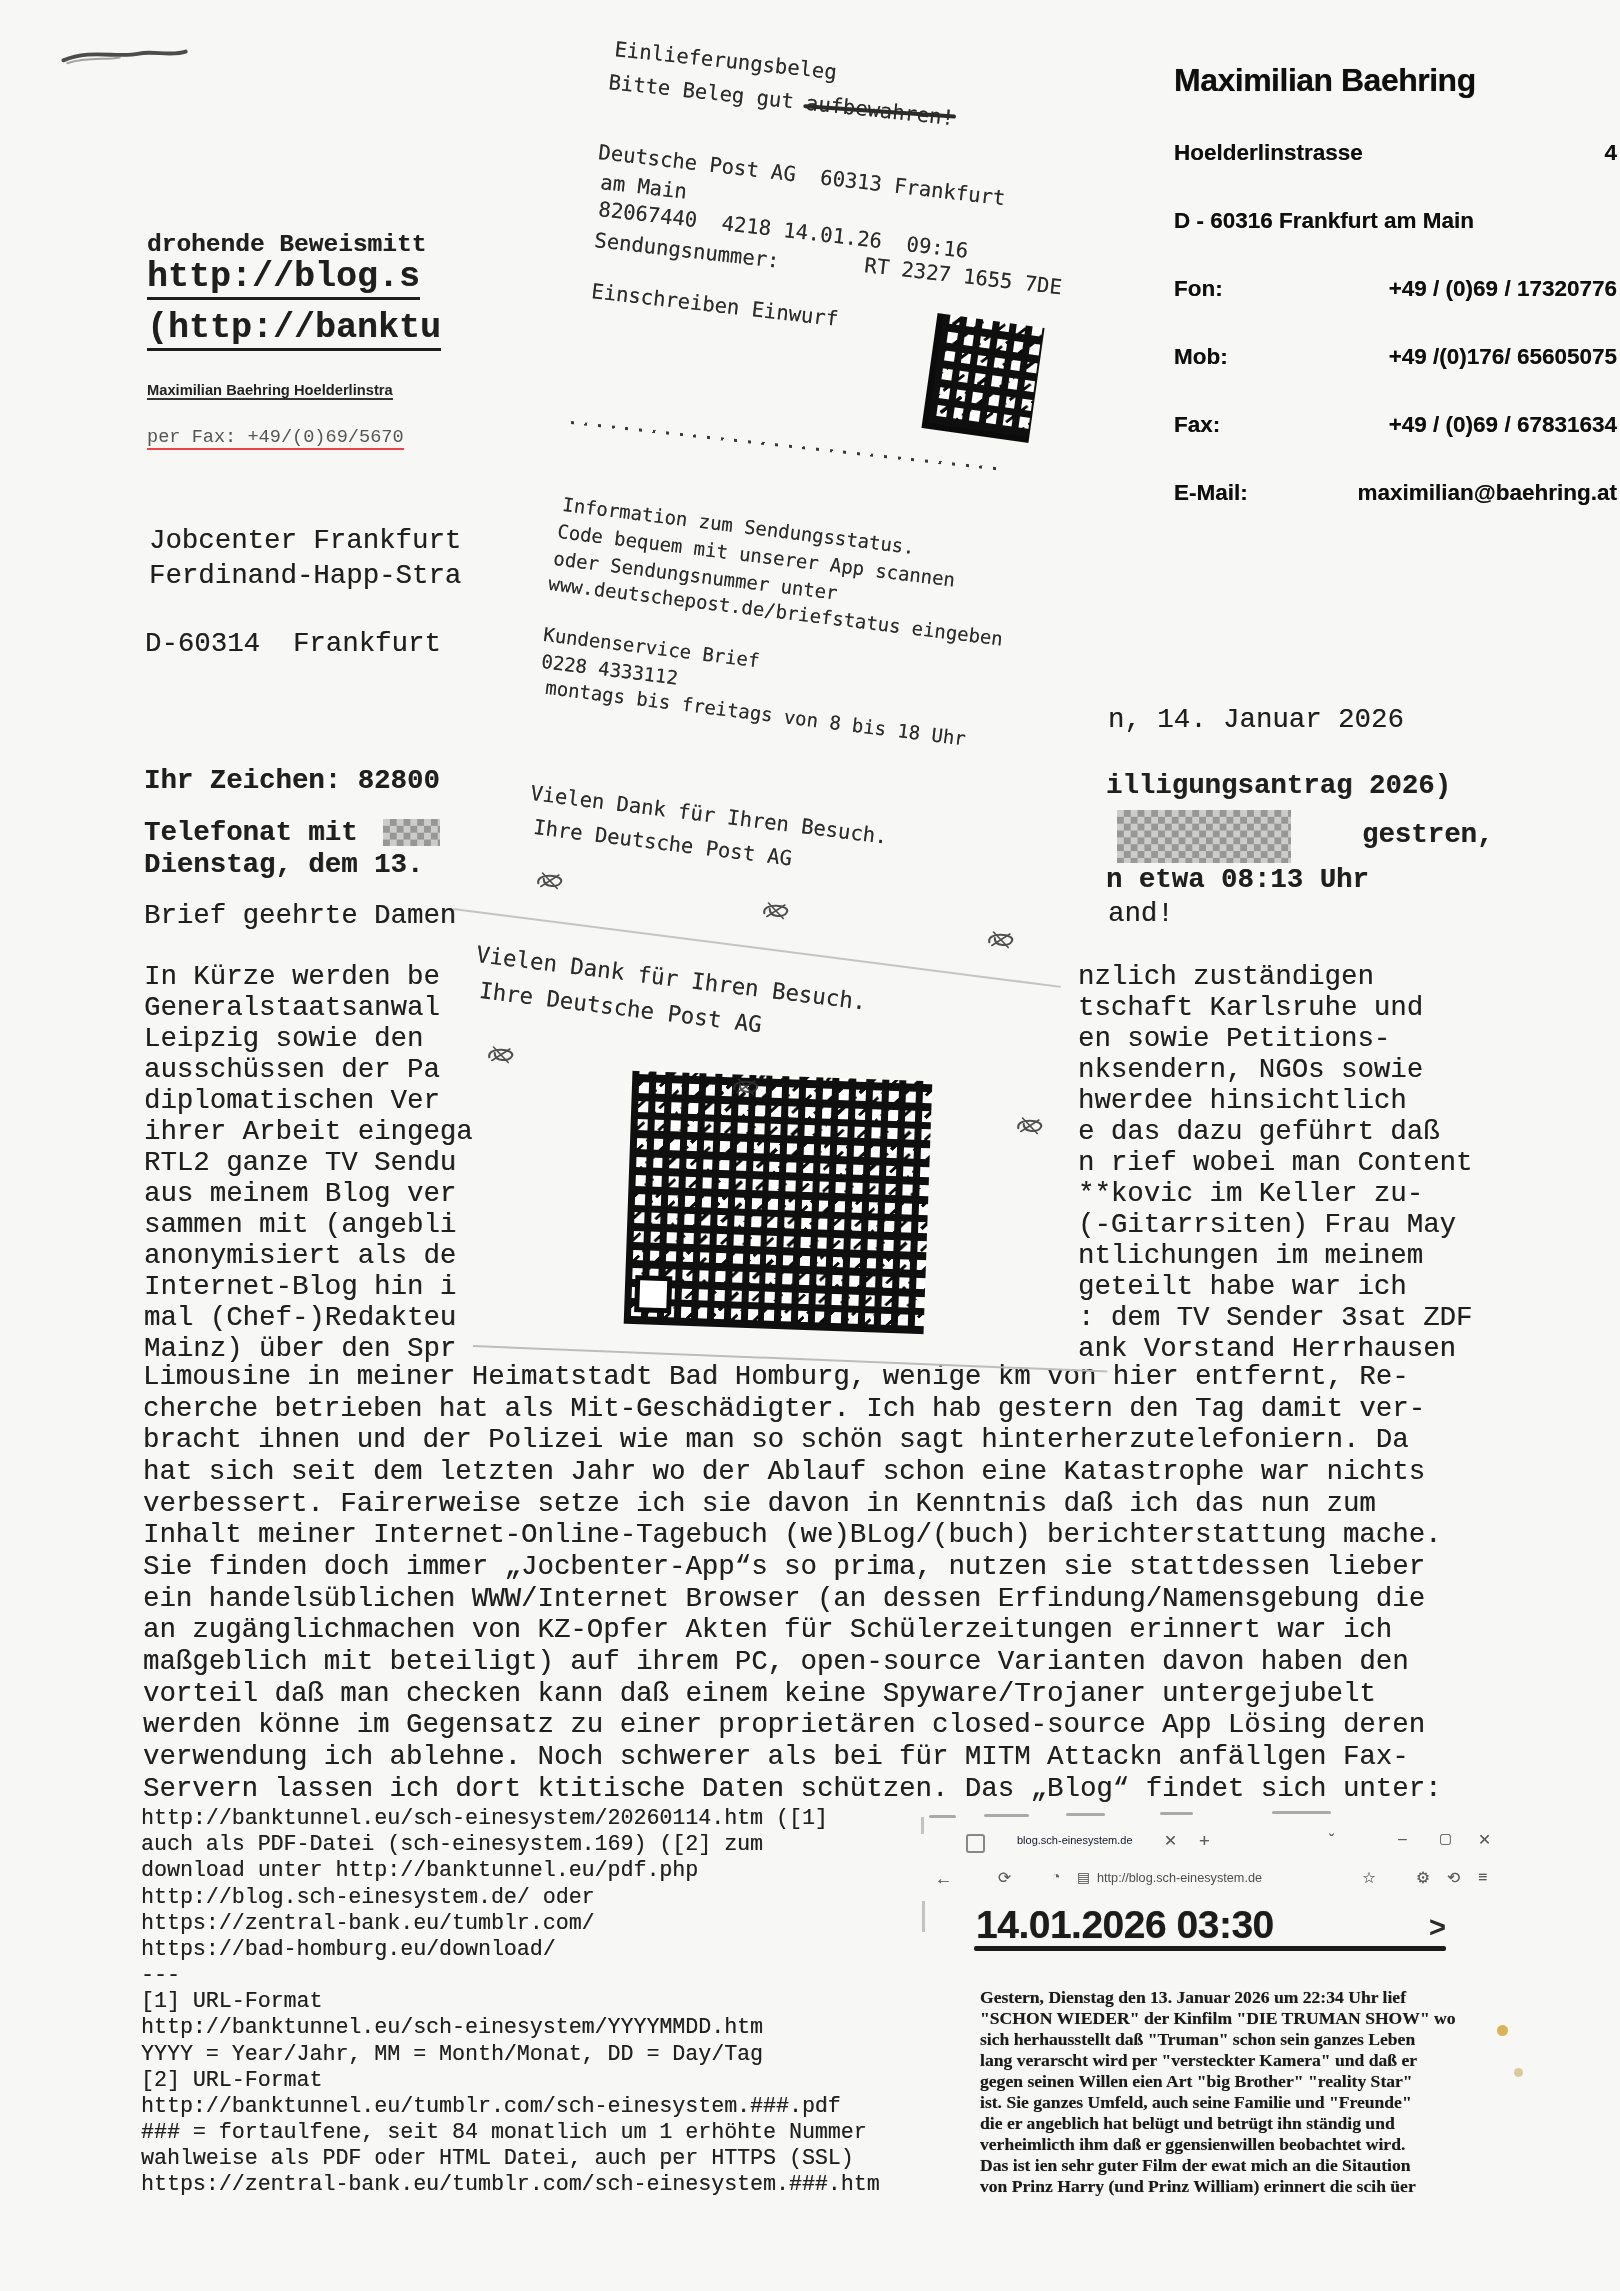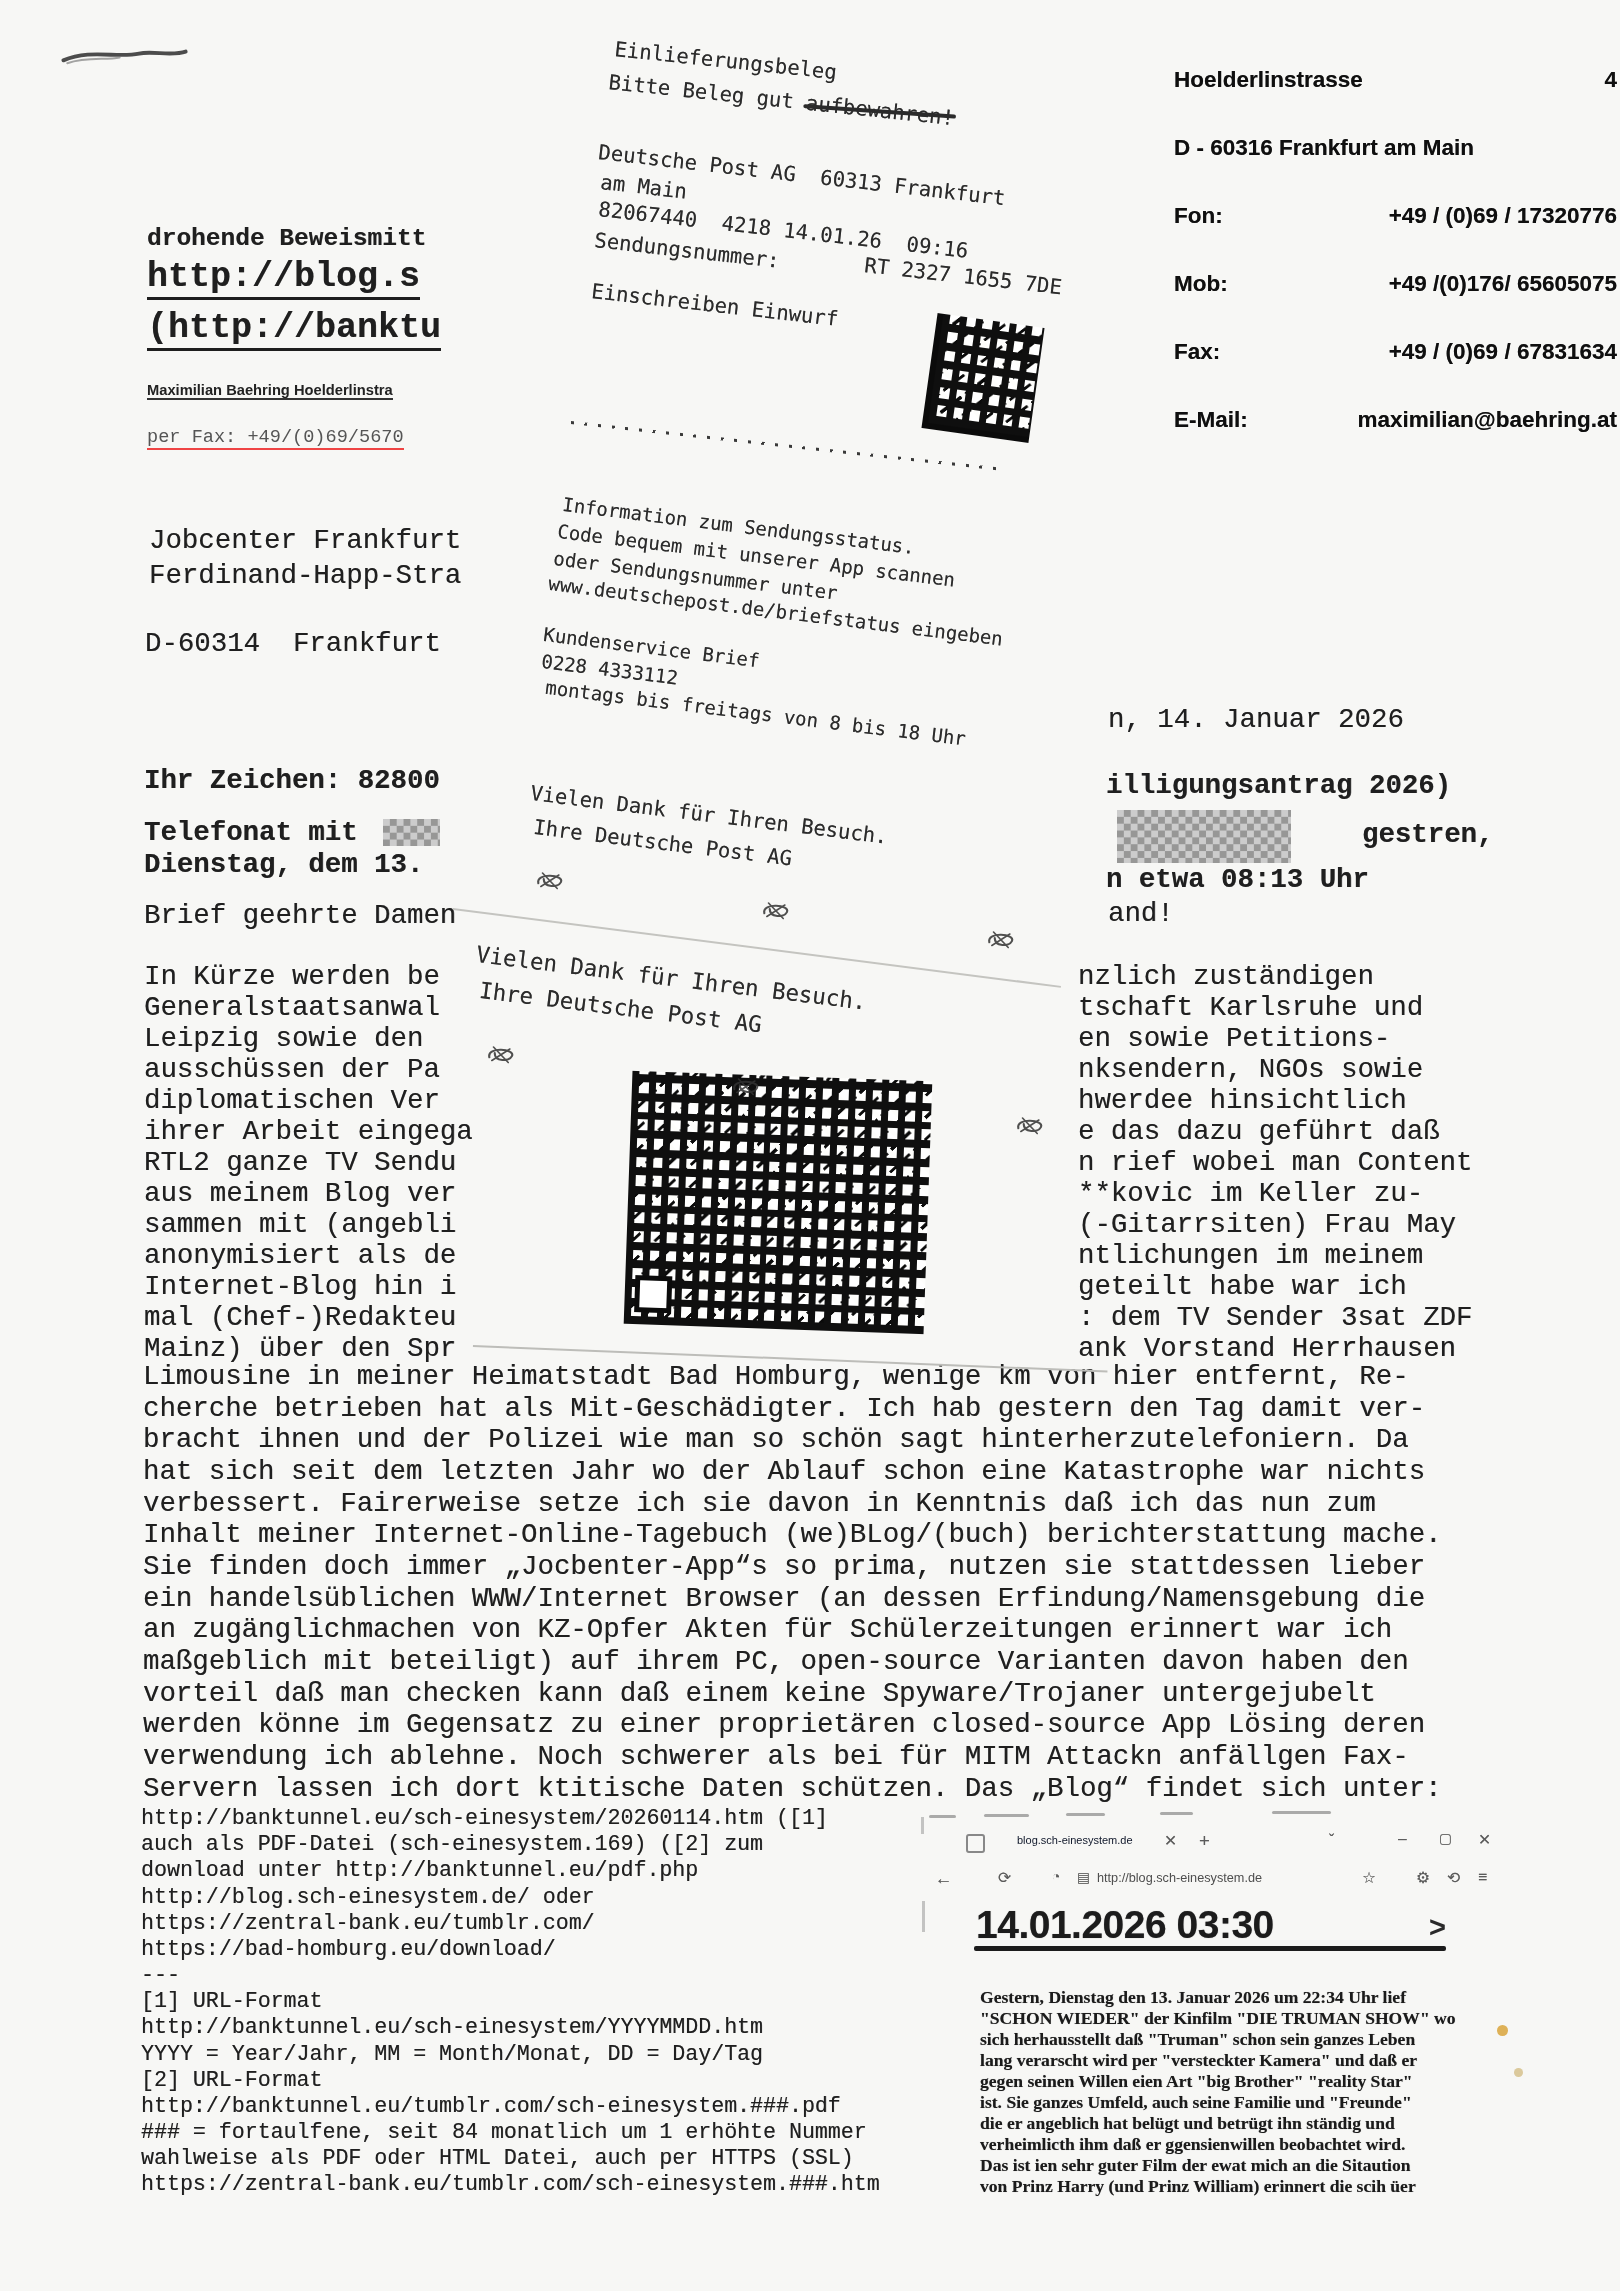--- a/index.html
+++ b/index.html
@@ -75,27 +75,28 @@
 </head>
 <body>
 
 <div id="page">
 
   <svg id="penmark" class="abs" width="137" height="33" viewBox="0 0 140 34">
     <path d="M6 22 C34 10 62 20 84 15 C98 12 118 18 132 13" fill="none" stroke="#4c4c4c" stroke-width="4" stroke-linecap="round"></path>
     <path d="M10 25 C30 18 50 22 64 19" fill="none" stroke="#6a6a6a" stroke-width="2" stroke-linecap="round" opacity=".6"></path>
   </svg>
 
-  <div class="abs tw h-sub" style="left:147px;top:225px;">drohende Beweismitt</div>
+  <div class="abs tw h-sub" style="left:147px;top:231px;">drohende Beweismitt</div>
   <div class="abs tw h-url" style="left:147px;top:257px;">http://blog.s</div>
   <div class="abs tw h-url" style="left:147px;top:308px;">(http://banktu</div>
   <div class="abs h-small" style="left:147px;top:382px;">Maximilian Baehring Hoelderlinstra</div>
   <div class="abs tw h-fax" style="left:147px;top:427px;">per Fax: +49/(0)69/5670</div>
 
   <div id="contact" class="abs">
+    <div class="name">Maximilian Baehring</div>
     <div class="row">
       <span>Hoelderlinstrasse</span>
       <span>4</span>
     </div>
     <div class="row">
       <span>D - 60316 Frankfurt am Main</span>
     </div>
     <div class="row">
       <span>Fon:</span>
       <span>+49 / (0)69 / 17320776</span>

